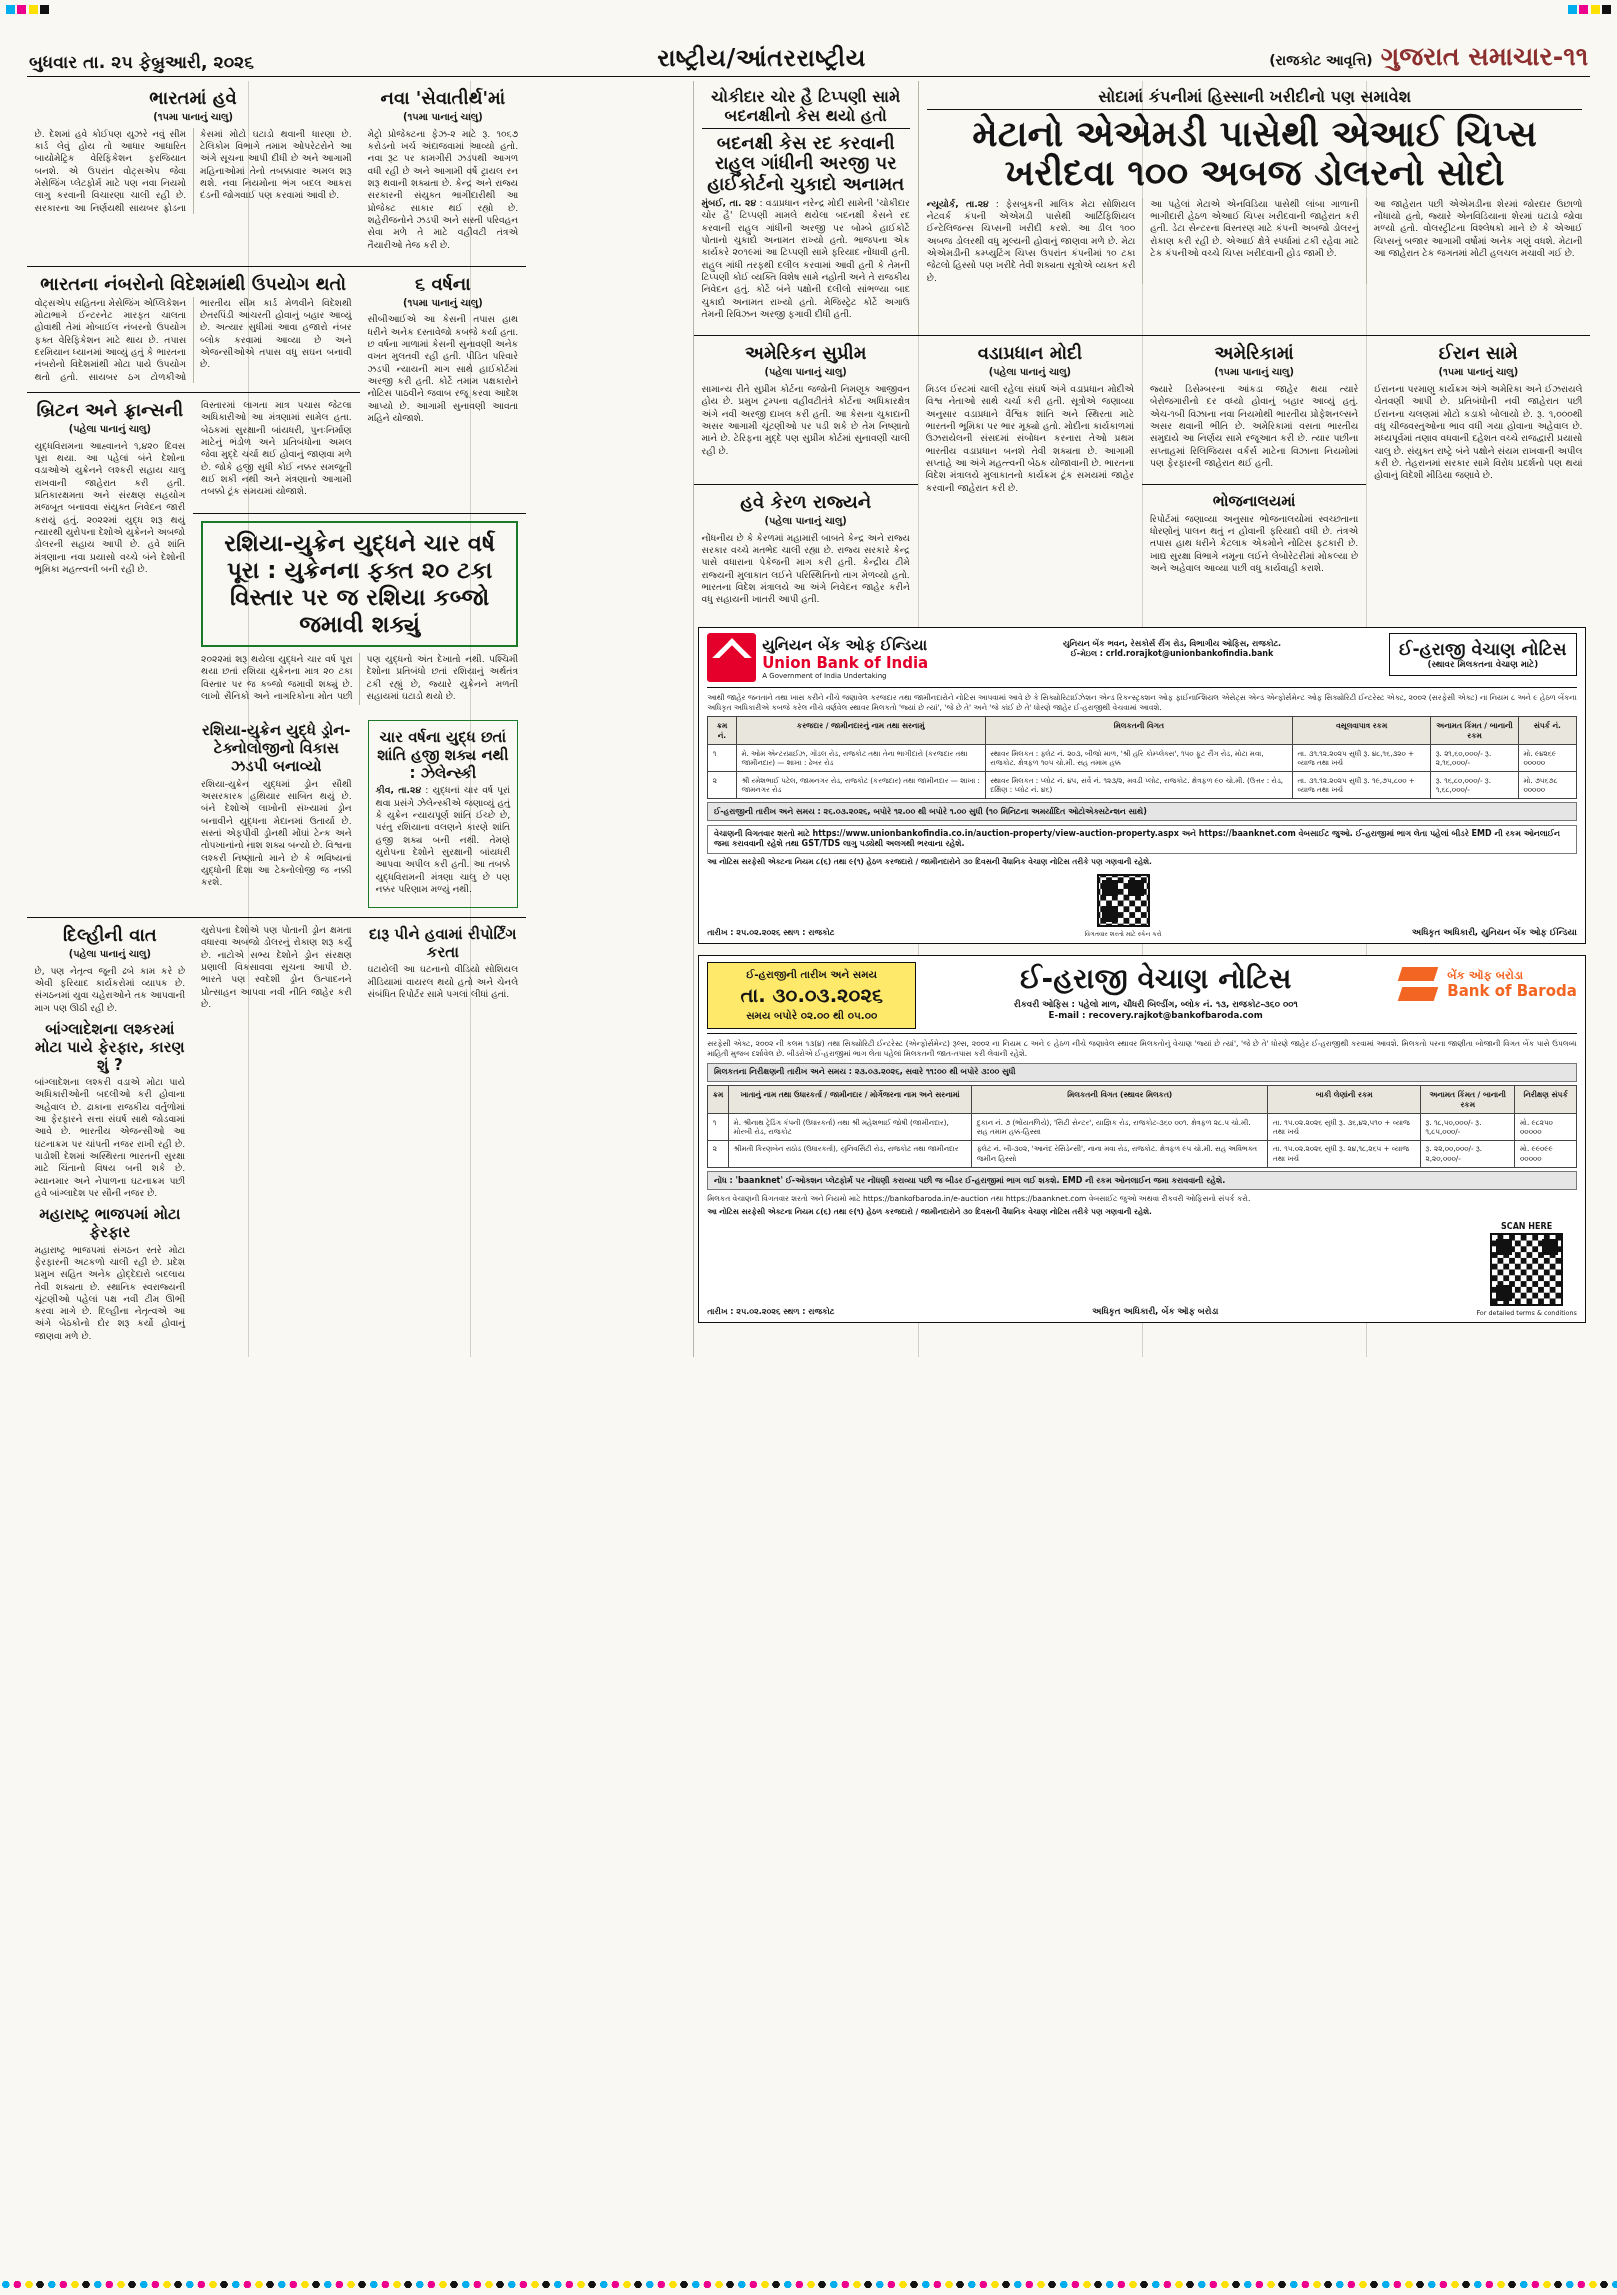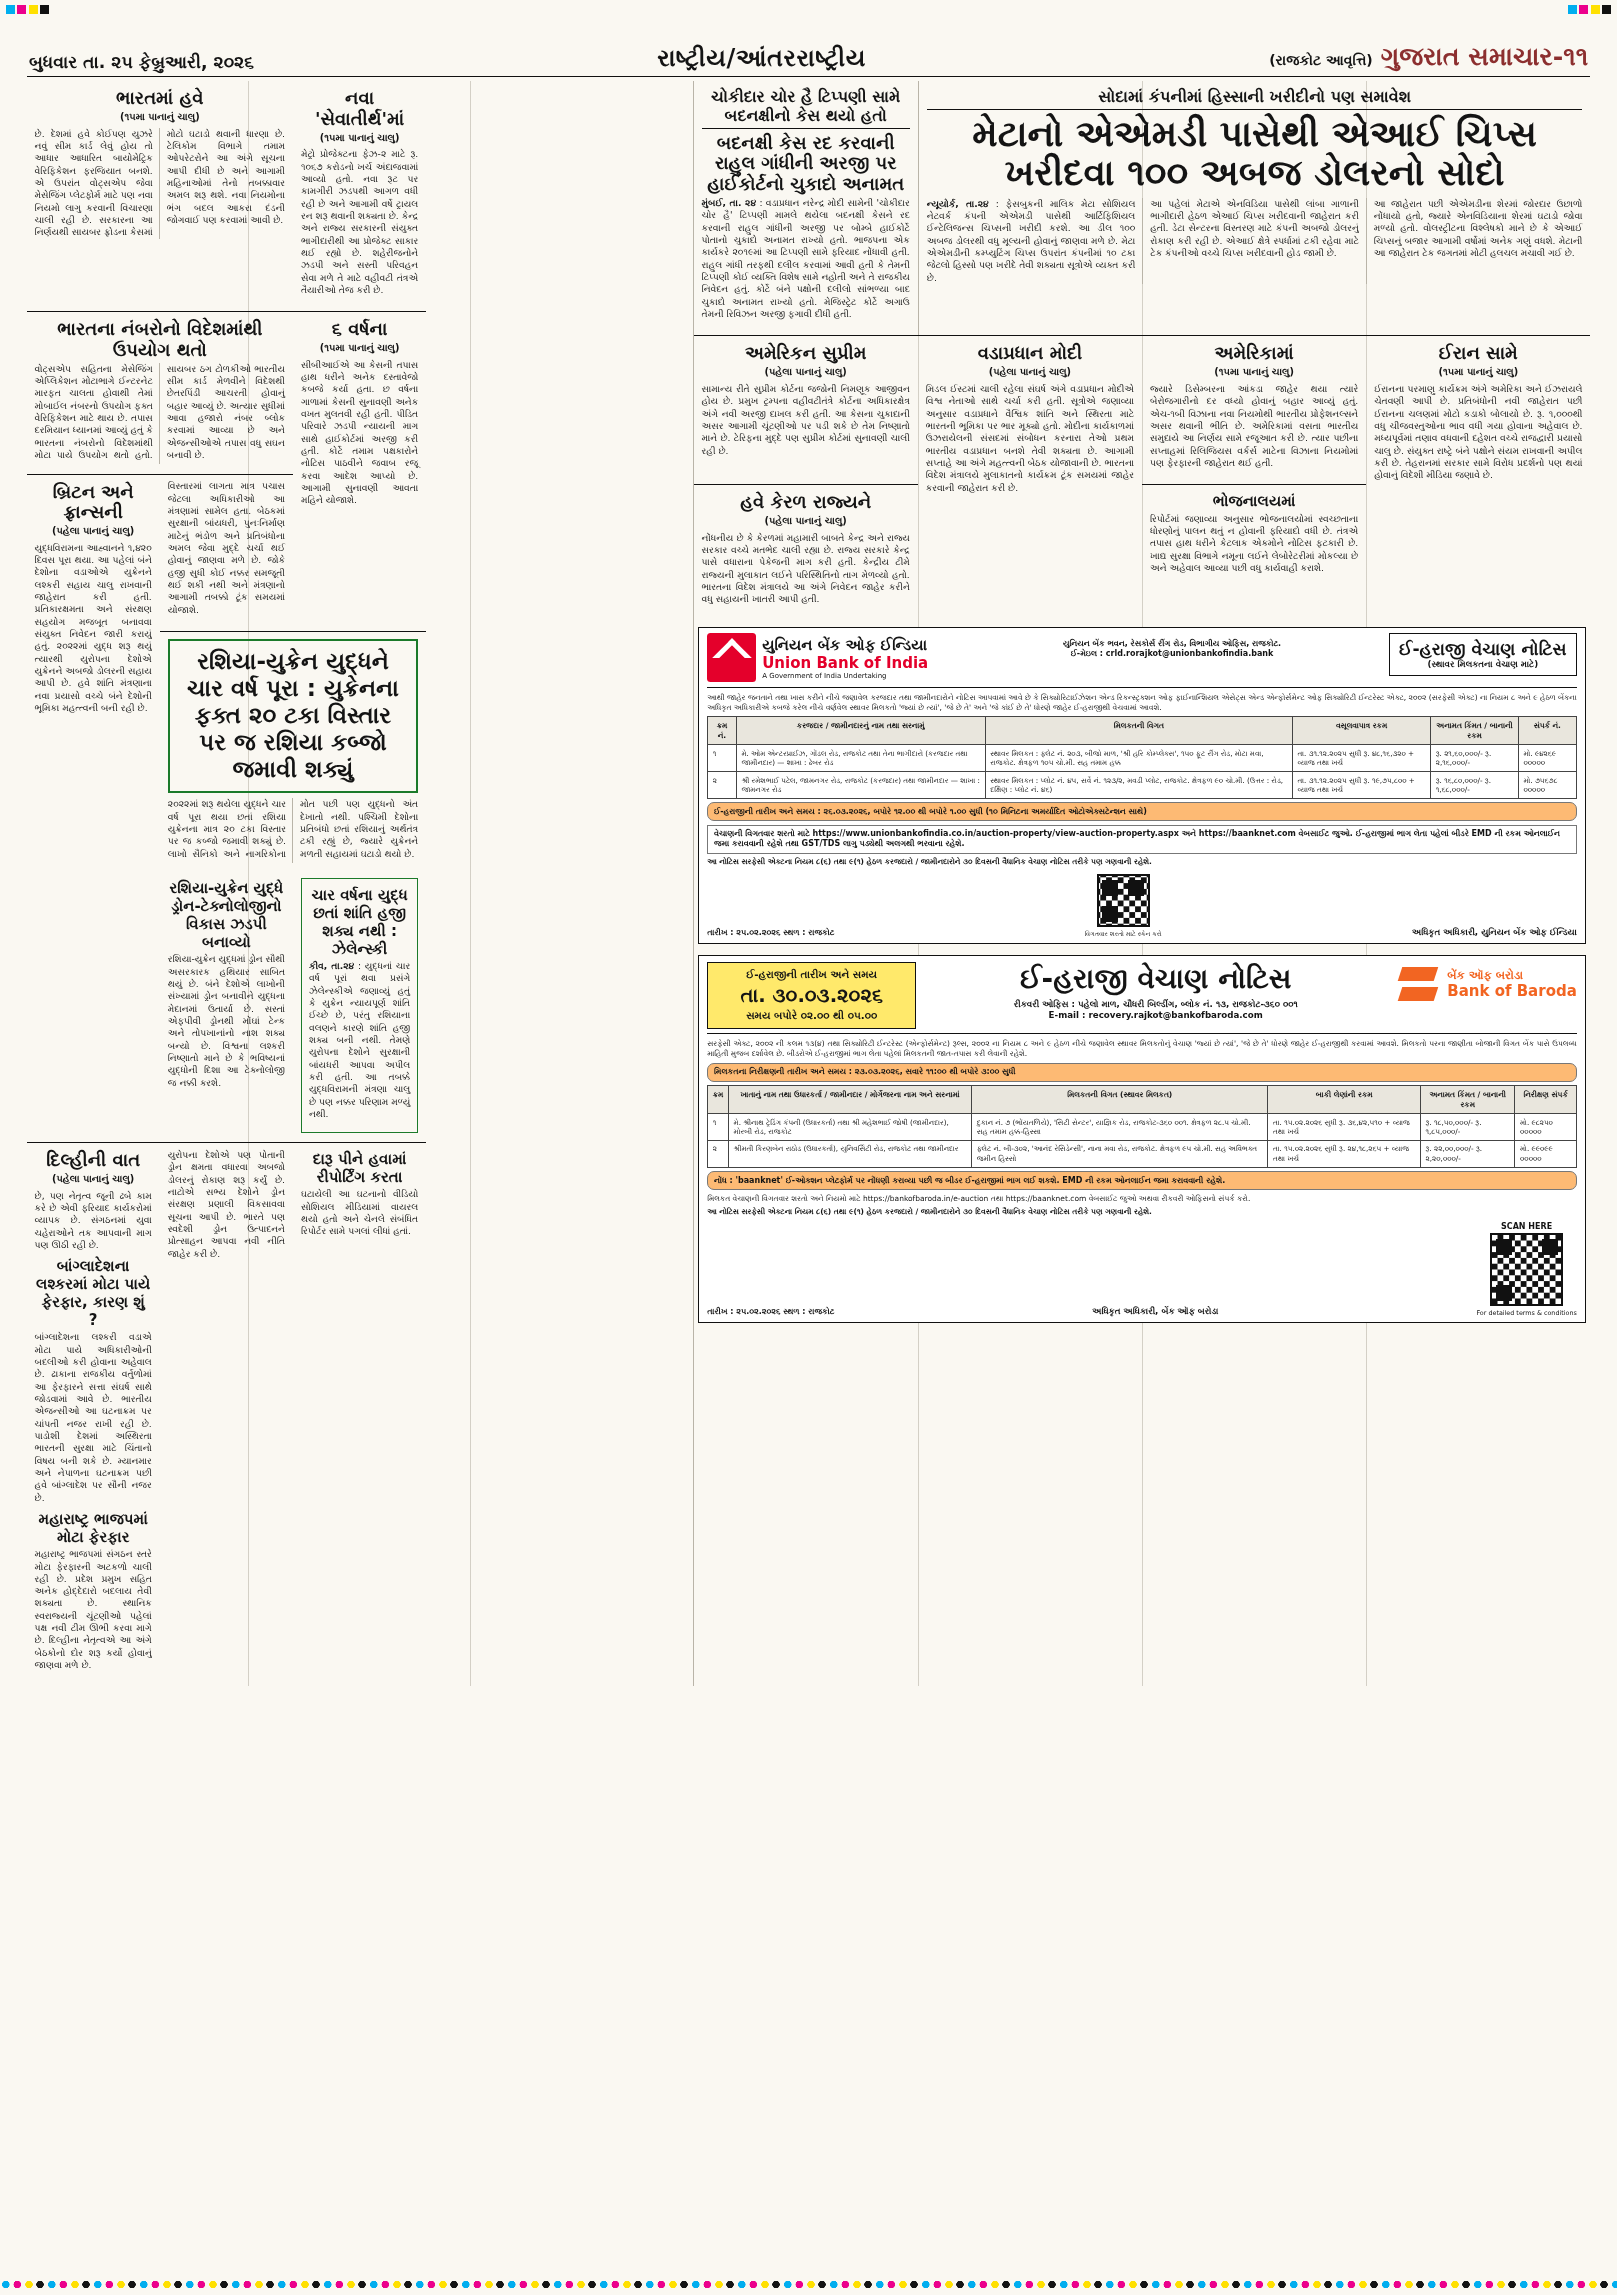--- a/index.html
+++ b/index.html
@@ -37,21 +37,21 @@
   }
   .h-date{font-size:17.3px;font-weight:700;}
   .h-section{font-size:24px;font-weight:800;letter-spacing:0.6px;}
   .h-right{display:flex;align-items:baseline;gap:8px;}
   .h-edition{font-size:14px;font-weight:700;margin-top:38px;}
   .h-paper{font-size:25.4px;font-weight:800;color:#8c2f2f;font-family:"DejaVu Serif","Liberation Serif",serif;}
   
   .content{display:grid;grid-template-columns:667px 1fr;column-gap:0;}
   .left-region,.right-region{display:grid;grid-auto-rows:min-content;align-content:start;}
   .left-region{
-    grid-template-columns:repeat(5,1fr);
+    grid-template-columns:repeat(4,1fr);
     background-image:linear-gradient(#b9b4a8,#b9b4a8),linear-gradient(#b9b4a8,#b9b4a8);
     background-size:0.6px 100%;background-position:33.33% 0,66.66% 0;background-repeat:no-repeat;
     border-right:0.6px solid #b9b4a8;
   }
   .right-region{
     grid-template-columns:repeat(4,1fr);
     background-image:linear-gradient(#b9b4a8,#b9b4a8),linear-gradient(#b9b4a8,#b9b4a8),linear-gradient(#b9b4a8,#b9b4a8);
     background-size:0.6px 100%;background-position:25% 0,50% 0,75% 0;background-repeat:no-repeat;
   }
   
@@ -71,21 +71,21 @@
   .meta-head{font-size:36px;line-height:1.1;font-weight:800;text-align:center;margin:3.5px 0 4.6px 0;font-family:"DejaVu Serif","Liberation Serif",serif;}
   .meta-sub{font-size:15.6px;font-weight:700;text-align:center;border-top:1.2px solid #111;border-bottom:1.2px solid #111;padding:3.5px 2.3px;margin-bottom:5.8px;}
   .meta-body{columns:3;column-gap:15px;column-rule:0.6px solid #b9b4a8;}
   .meta-body p{font-size:9.2px;line-height:1.34;text-align:justify;margin:0 0 5.8px 0;}
   
   .ad{border:1.7px solid #111;background:#fff;margin:5.8px 4.6px 4.6px 4.6px;padding:5.8px 8px;box-sizing:border-box;}
   .ad-head{display:flex;align-items:flex-start;justify-content:space-between;gap:10.4px;border-bottom:1.2px solid #111;padding-bottom:4.6px;margin-bottom:4.6px;}
   .legal{font-size:7.5px;line-height:1.35;text-align:justify;margin:3.5px 0;}
   .legal.bold{font-weight:700;}
   .strip{font-size:8px;font-weight:700;padding:3.5px 5.8px;border:0.6px solid #777;margin:3.5px 0;}
-  .strip.y{background:#fdba74;border-radius:7px;}
+  .strip.y{background:#e5e5e5;}
   table.adtable{width:100%;border-collapse:collapse;margin:3.5px 0;}
   table.adtable th,table.adtable td{border:0.6px solid #444;padding:3.5px 4.6px;vertical-align:top;}
   table.adtable th{font-size:7.5px;background:#e9e6dd;font-weight:700;text-align:center;}
   table.adtable td{font-size:7.2px;line-height:1.3;text-align:left;}
   .ad-foot{display:flex;align-items:flex-end;justify-content:space-between;gap:11.6px;margin-top:4.6px;}
   .sign{font-weight:800;font-size:8.7px;text-align:right;}
   .datep{font-weight:700;font-size:8px;}
   
   .ub-brand{display:flex;align-items:center;gap:6px;min-width:248px;}
   .ub-mark{width:49px;height:49px;background:#e4002b;position:relative;display:block;border-radius:3.5px;}

